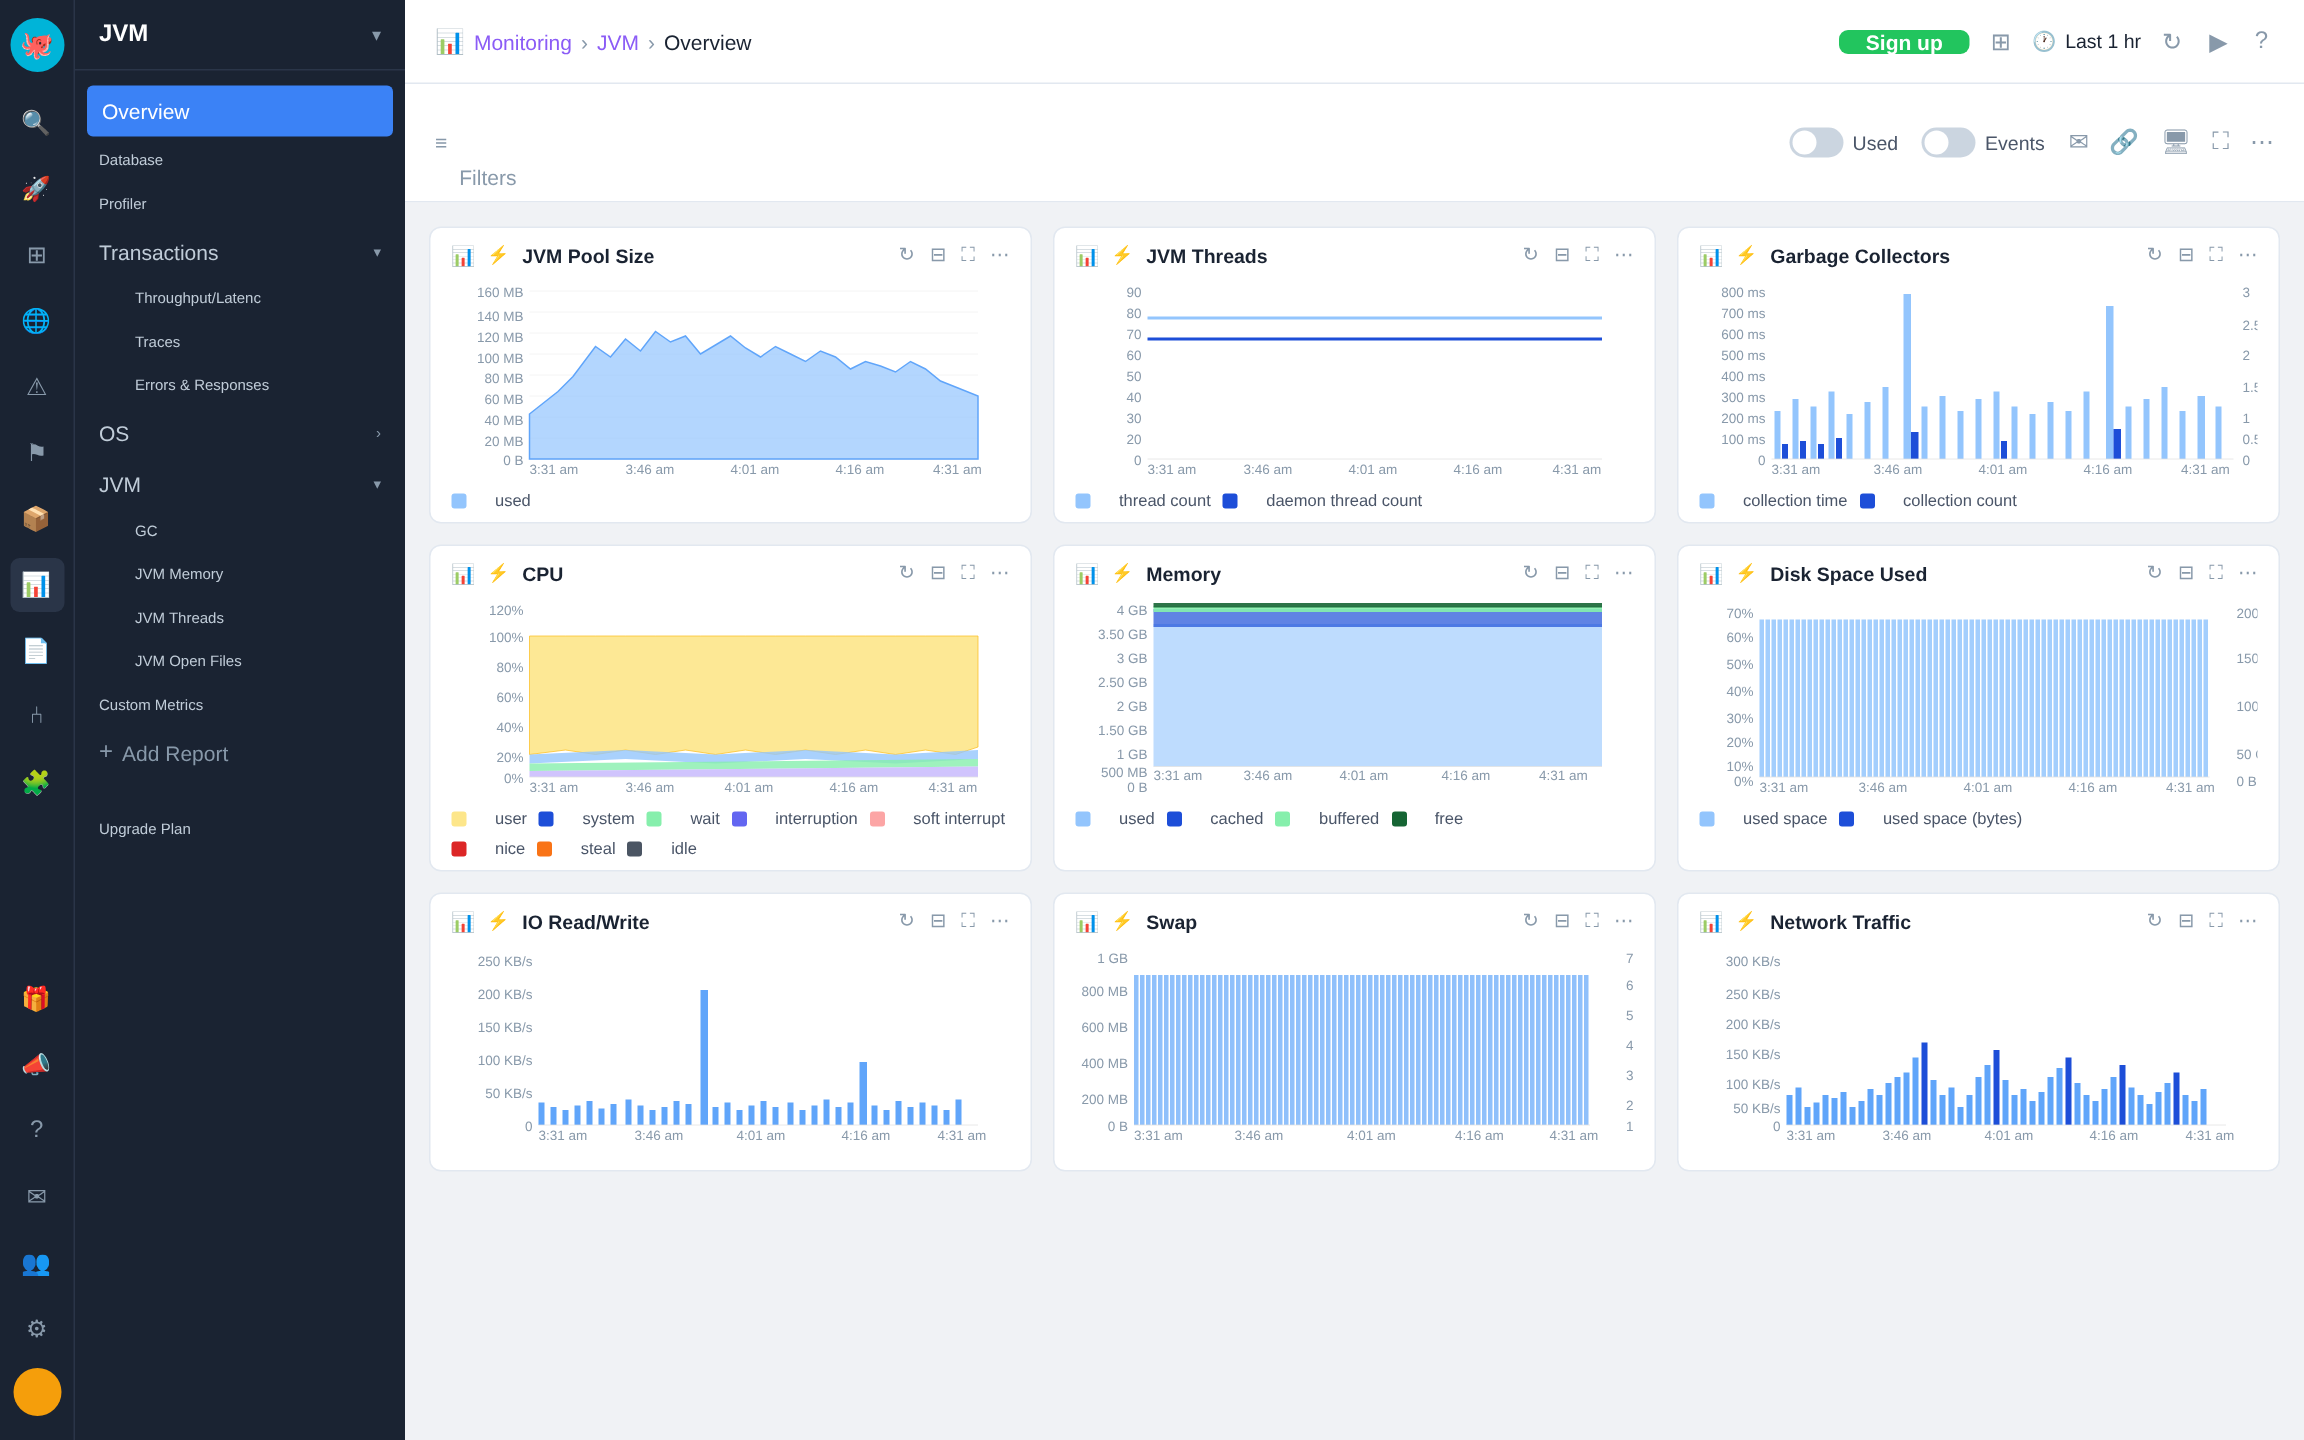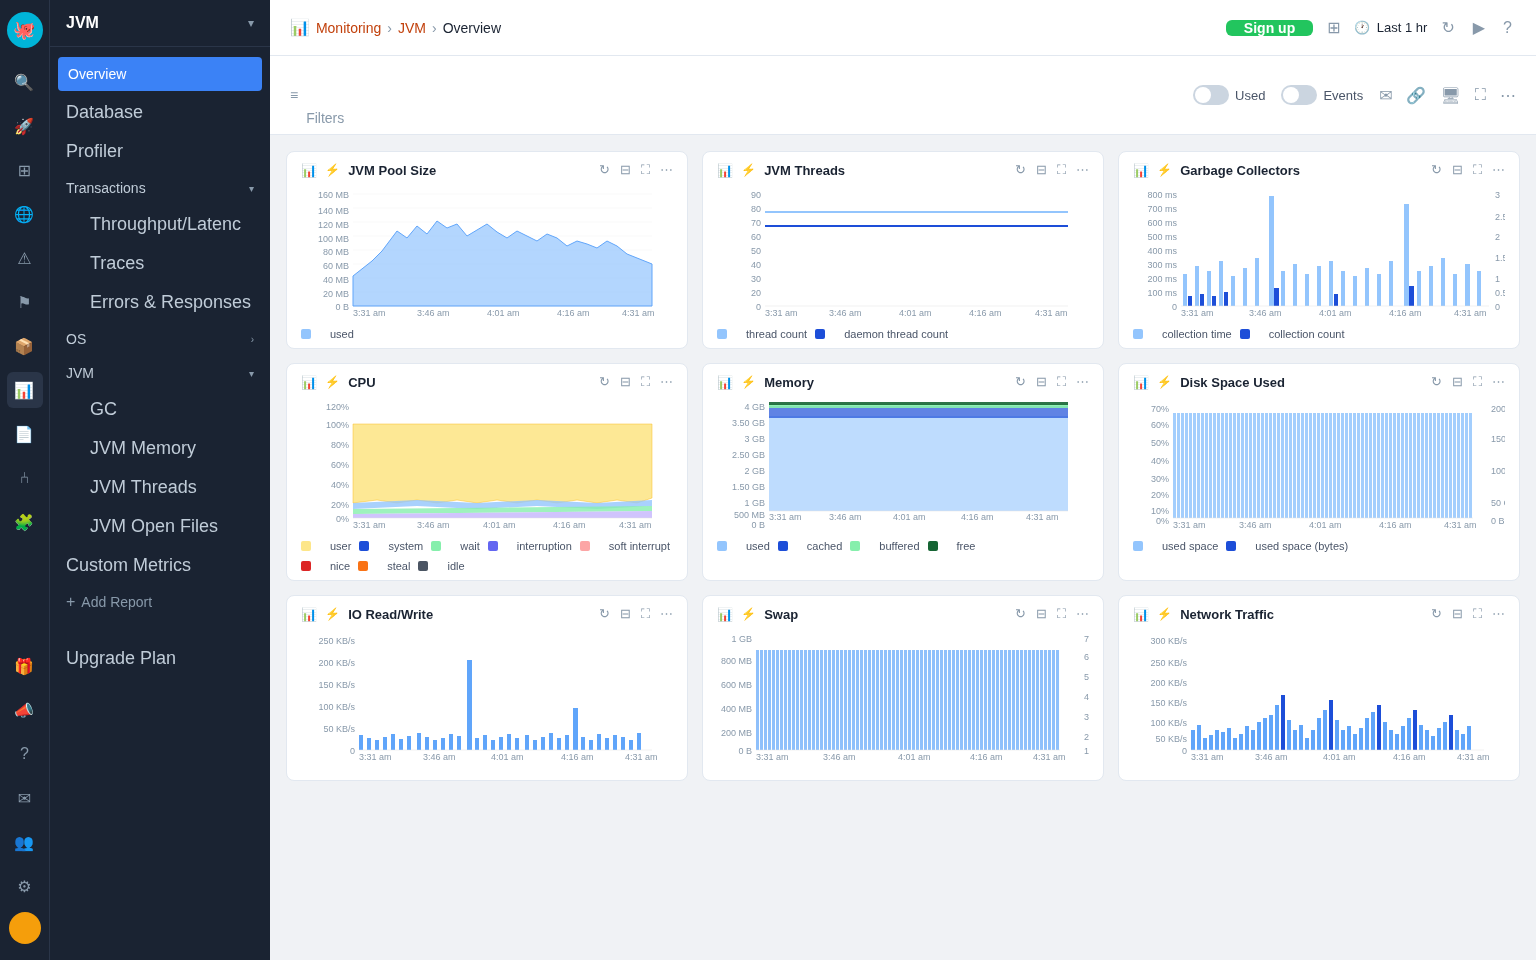--- a/index.html
+++ b/index.html
@@ -8,32 +8,32 @@
     .sidebar-content { flex: 1; overflow-y: auto; }
     .sidebar-content::-webkit-scrollbar { width: 4px; }
     .sidebar-content::-webkit-scrollbar-thumb { background: #2a3548; }
 
     .left-strip { width: 50px; background: #1a2332; display: flex; flex-direction: column; align-items: center; padding: 12px 0; gap: 10px; border-right: 1px solid #2a3548; }
     .strip-icon { width: 36px; height: 36px; display: flex; align-items: center; justify-content: center; color: #8899aa; font-size: 16px; cursor: pointer; border-radius: 6px; }
 
     .main-sidebar { width: 220px; background: #1a2332; padding: 0; overflow-y: auto; }
     .main-sidebar::-webkit-scrollbar { width: 3px; }
     
-    .nav-item { display: flex; align-items: center; padding: 9px 16px; cursor: pointer; color: #c0ccd8; font-size: 18px; }
+    .nav-item { display: flex; align-items: center; padding: 9px 16px; cursor: pointer; color: #c0ccd8; font-size: 10px; }
     .nav-item-indent2 { padding-left: 40px; }
     .nav-section-header { display: flex; align-items: center; justify-content: space-between; padding: 9px 16px; cursor: pointer; color: #c0ccd8; font-size: 14px; font-weight: 500; }
     .nav-chevron { font-size: 10px; color: #8899aa; }
     .add-report { display: flex; align-items: center; padding: 8px 16px; color: #8899aa; font-size: 14px; cursor: pointer; gap: 6px; }
 
     
     .main { flex: 1; display: flex; flex-direction: column; overflow: hidden; }
     .topbar { background: #fff; border-bottom: 1px solid #e2e8f0; padding: 0 20px; height: 56px; display: flex; align-items: center; gap: 12px; }
     .breadcrumb { display: flex; align-items: center; gap: 6px; flex: 1; font-size: 14px; }
     .breadcrumb-icon { color: #3b82f6; font-size: 16px; }
-    .breadcrumb-link { color: #c2410c; cursor: pointer; }
+    .breadcrumb-link { color: #8b5cf6; cursor: pointer; }
     .breadcrumb-sep { color: #8899aa; }
     .breadcrumb-current { color: #1a2332; font-weight: 500; }
     .topbar-actions { display: flex; align-items: center; gap: 10px; }
     .btn-signup { background: #22c55e; color: #fff; border: none; padding: 0 18px; border-radius: 6px; font-size: 14px; font-weight: 600; cursor: pointer; }
     .topbar-icon { color: #8899aa; cursor: pointer; font-size: 16px; padding: 4px; }
     .time-range { display: flex; align-items: center; gap: 6px; color: #1a2332; font-size: 13px; font-weight: 500; }
 
     
     .filters-bar { background: #fff; border-bottom: 1px solid #e2e8f0; padding: 8px 20px; display: flex; align-items: center; justify-content: space-between; }
     .filters-left { display: flex; align-items: center; gap: 8px; color: #8899aa; font-size: 14px; }

